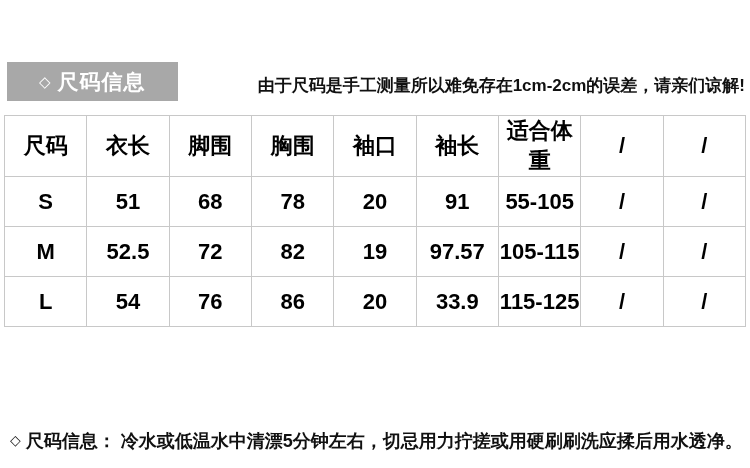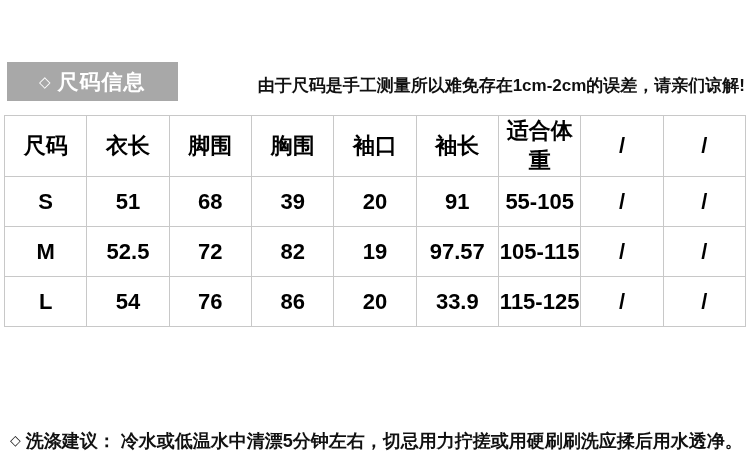--- a/index.html
+++ b/index.html
@@ -86,21 +86,21 @@
         <th>适合体重</th>
         <th>/</th>
         <th>/</th>
       </tr>
     </thead>
   <tbody>
       <tr>
         <td>S</td>
         <td>51</td>
         <td>68</td>
-        <td>39</td>
+        <td>78</td>
         <td>20</td>
         <td>91</td>
         <td>55-105</td>
         <td>/</td>
         <td>/</td>
       </tr>
       <tr>
         <td>M</td>
         <td>52.5</td>
         <td>72</td>
@@ -119,14 +119,14 @@
         <td>20</td>
         <td>33.9</td>
         <td>115-125</td>
         <td>/</td>
         <td>/</td>
       </tr>
     </tbody>
 </table>
 
 <div class="wash-note">
-  <span class="diamond">◇</span><span>洗涤建议： 冷水或低温水中清漂5分钟左右，切忌用力拧搓或用硬刷刷洗应揉后用水透净。</span>
+  <span class="diamond">◇</span><span>尺码信息： 冷水或低温水中清漂5分钟左右，切忌用力拧搓或用硬刷刷洗应揉后用水透净。</span>
 </div>
 
 </body></html>

